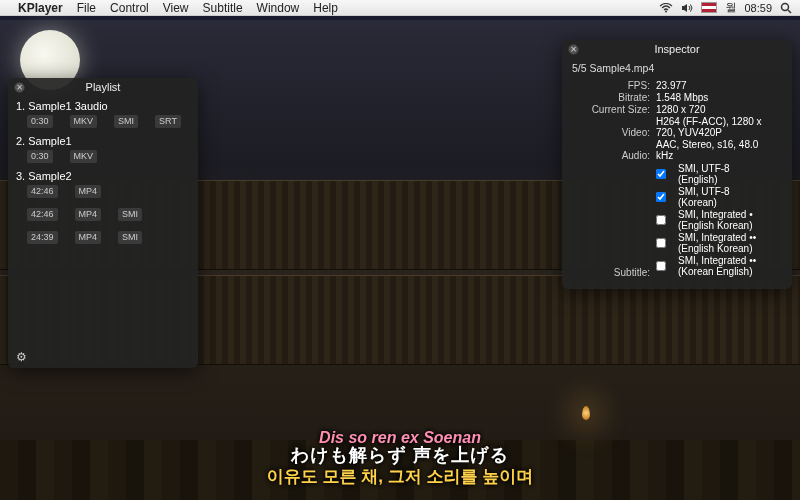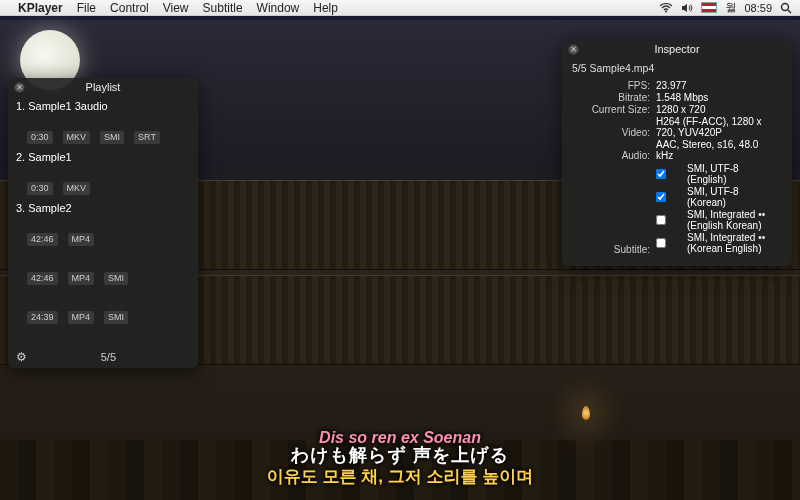--- a/index.html
+++ b/index.html
@@ -76,39 +76,39 @@
   background:#555; border:1px solid #333;
   display:flex; align-items:center; justify-content:center;
   font-size:8px; color:#ccc;
 }
 
 .playlist { top:78px; left:8px; width:190px; height:290px; padding-bottom:4px; }
 .pl-body { padding: 2px 8px 4px; }
 .pl-item { padding:2px 0 4px; }
 .pl-title { color:#fff; display:flex; align-items:center; gap:4px;}
 .pl-dot { width:6px; height:6px; border-radius:50%; background:#5fbf4a; display:inline-block; }
-.pl-tags { display:flex; gap:8px; margin-top:18px; margin-left:10px;}
+.pl-tags { display:flex; gap:15px; margin-top:2px; margin-left:10px;}
 .tag {
   background:#3a3a3a; border:1px solid #222; border-radius:3px;
   padding:0 4px; font-size:9px; color:#ccc; line-height:13px;
 }
 .pl-footer {
   position:absolute; bottom:4px; left:8px; right:8px;
   display:flex; align-items:center; color:#ccc;
 }
 .pl-footer .ctr { flex:1; text-align:center; }
 .gear { font-size:12px; }
 
 .inspector { top:40px; right:8px; width:230px; padding-bottom:8px; }
 .insp-body { padding:4px 10px 2px; }
 .insp-sub { text-align:left; font-size:10.5px; color:#ddd; margin-bottom:6px;}
 .insp-row { display:flex; margin:1px 16px;align-items:flex-end; }
 .insp-label { width:68px; text-align:right; padding-right:6px; color:#ccc; font-size:10px;}
 .insp-val { flex:1; color:#fff; font-size:10px; }
-.chk { display:flex; align-items:center; gap:21px; margin:1px 0; }
+.chk { display:flex; align-items:center; gap:12px; margin:1px 0; }
 .chk input { width:10px; height:10px; }
 .chk span { font-size:10px; color:#fff; }
 </style>
 </head>
 <body>
 
 <div class="menubar">
   <span class="apple"></span>
   <span class="app">KPlayer</span>
   <span id="menu-items"><span class="mitem">File</span><span class="mitem">Control</span><span class="mitem">View</span><span class="mitem">Subtitle</span><span class="mitem">Window</span><span class="mitem">Help</span></span>
@@ -196,21 +196,20 @@
       <div class="pl-item">
         <div class="pl-tags">
           <span class="tag">24:39</span>
           <span class="tag">MP4</span>
           <span class="tag">SMI</span>
         </div>
       </div>
     </div>
   <div class="pl-footer">
     <span class="gear">⚙</span>
-    <span class="ctr">5/5</span>
   </div>
 </div>
 
 <div class="panel inspector">
   <div class="panel-header">
     <div class="panel-close">✕</div>
     <span>Inspector</span>
   </div>
   <div class="insp-body">
     <div class="insp-sub">5/5  Sample4.mp4</div>
@@ -240,20 +239,24 @@
           <label class="chk">
             <input type="checkbox" checked="" style="">
             <span>SMI, UTF-8 (English)</span>
           </label>
           <label class="chk">
             <input type="checkbox" checked="" style="">
             <span>SMI, UTF-8 (Korean)</span>
           </label>
           <label class="chk">
             <input type="checkbox" style="">
+            <span>SMI, Integrated • (English Korean)</span>
+          </label>
+          <label class="chk">
+            <input type="checkbox" style="">
             <span>SMI, Integrated •• (English Korean)</span>
           </label>
           <label class="chk">
             <input type="checkbox" style="">
             <span>SMI, Integrated •• (Korean English)</span>
           </label>
         </div>
       </div>
   </div>
 </div>

